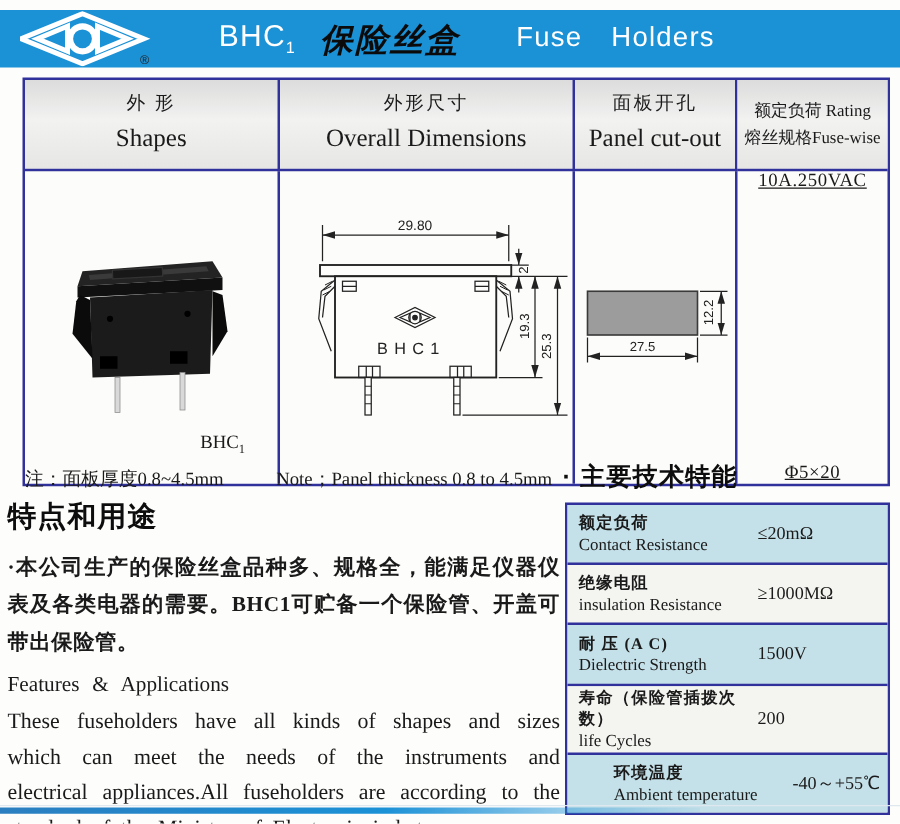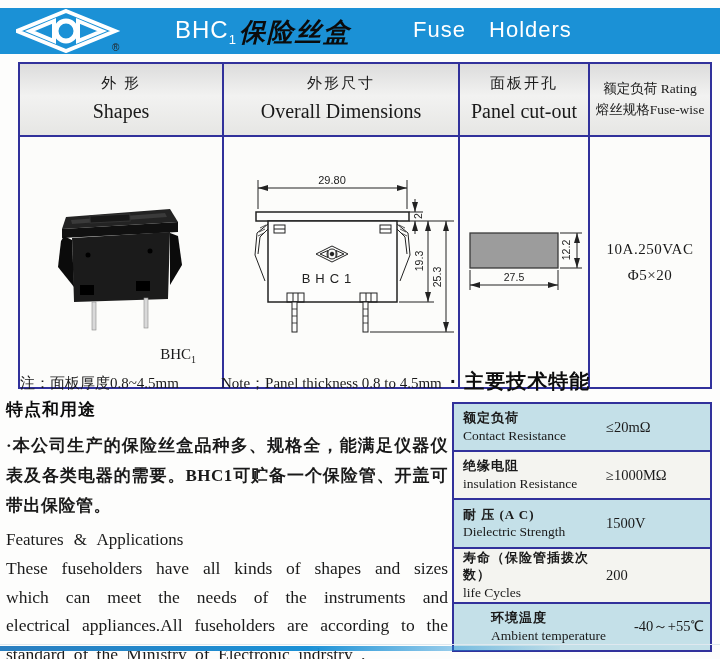--- a/index.html
+++ b/index.html
@@ -11,21 +11,21 @@
   }
   
   .header-bar {
     position:absolute; left:0; top:8px; width:720px; height:46px;
     background:#1b91d6; display:flex; align-items:center;
   }
   .logo-wrap { position:absolute; left:16px; top:1px; width:110px; height:44px; }
   .model { position:absolute; left:175px; top:8px; color:#ffffff;
     font-family:"Liberation Sans", sans-serif; font-size:24px; letter-spacing:1px; }
   .model sub { font-size:13px; }
-  .title-cn { position:absolute; left:239px; top:7px; color:#0b0b0b;
+  .title-cn { position:absolute; left:256px; top:7px; color:#0b0b0b;
     font-weight:bold; font-style:italic; font-size:26px; letter-spacing:2px;
     font-family:Liberation Mono, monospace; }
   .title-en { position:absolute; left:413px; top:9px; color:#ffffff;
     font-family:"Liberation Sans", sans-serif; font-size:22px; word-spacing:16px; letter-spacing:1px; }
   
   .main-table {
     position:absolute; left:18px; top:62px; width:694px; height:327px;
     border:2px solid #31319b; display:grid;
     grid-template-columns:204px 236px 130px 1fr;
     grid-template-rows:73px 1fr;
@@ -37,29 +37,29 @@
   .mt-head {
     display:flex; flex-direction:column; justify-content:center; align-items:center;
     background:linear-gradient(180deg,#dcdcdc 0%,#f2f2f1 45%,#e6e6e4 100%);
     text-align:center; line-height:1.55;
   }
   .mt-head .cn { font-size:15px; letter-spacing:2px; }
   .mt-head .en { font-size:20px; }
   .mt-head.small .cn, .mt-head.small .en { font-size:13.5px; letter-spacing:0; }
   .photo-label { position:absolute; right:26px; bottom:22px; font-size:15px; }
   .photo-label sub { font-size:10px; }
-  .rating-cell { display:flex; flex-direction:column; justify-content:center; align-items:center; gap:9px; }
+  .rating-cell { display:flex; flex-direction:column; justify-content:space-between; align-items:center; gap:9px;text-decoration:underline; }
   .rating-cell div { font-size:15px; letter-spacing:0.5px; }
   svg text { font-family:"Liberation Sans", sans-serif; fill:#222; }
   
   .note-line { position:absolute; left:20px; top:374px; font-size:15px; }
   .note-line .gap { display:inline-block; width:42px; }
   .features { position:absolute; left:6px; top:398px; width:442px; }
   .feat-head { font-family:Liberation Sans, sans-serif; font-weight:bold;
-    font-size:17px; letter-spacing:1px; color:#0d0d0d; }
+    font-size:23px; letter-spacing:1px; color:#0d0d0d; }
   .para-cn { margin-top:10px; font-size:17px; font-weight:600; line-height:30px;
     text-align:justify; letter-spacing:0.5px; }
   .feat-sub { margin-top:9px; font-size:17px; word-spacing:6px; }
   .para-en { margin-top:4px; font-size:17.5px; line-height:28.5px; text-align:justify; word-spacing:4px; }
   
   .tech { position:absolute; left:450px; top:368px; width:264px; }
   .tech-head { font-family:"Liberation Sans", sans-serif; font-weight:bold;
     font-size:20px; letter-spacing:1px; color:#0d0d0d; }
   .tech-table { margin-top:7px; margin-left:2px; width:260px; height:250px;
     border:2.5px solid #31319b; display:flex; flex-direction:column; background:#f4f4f0; }

